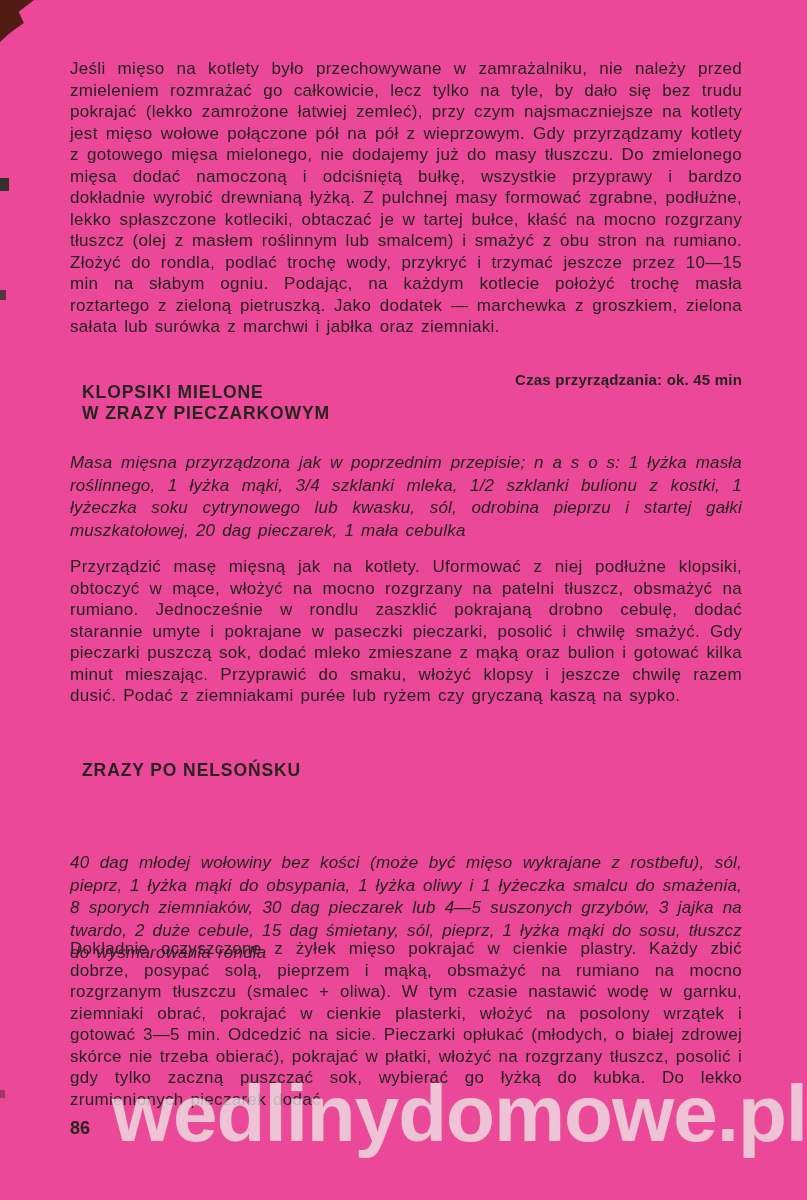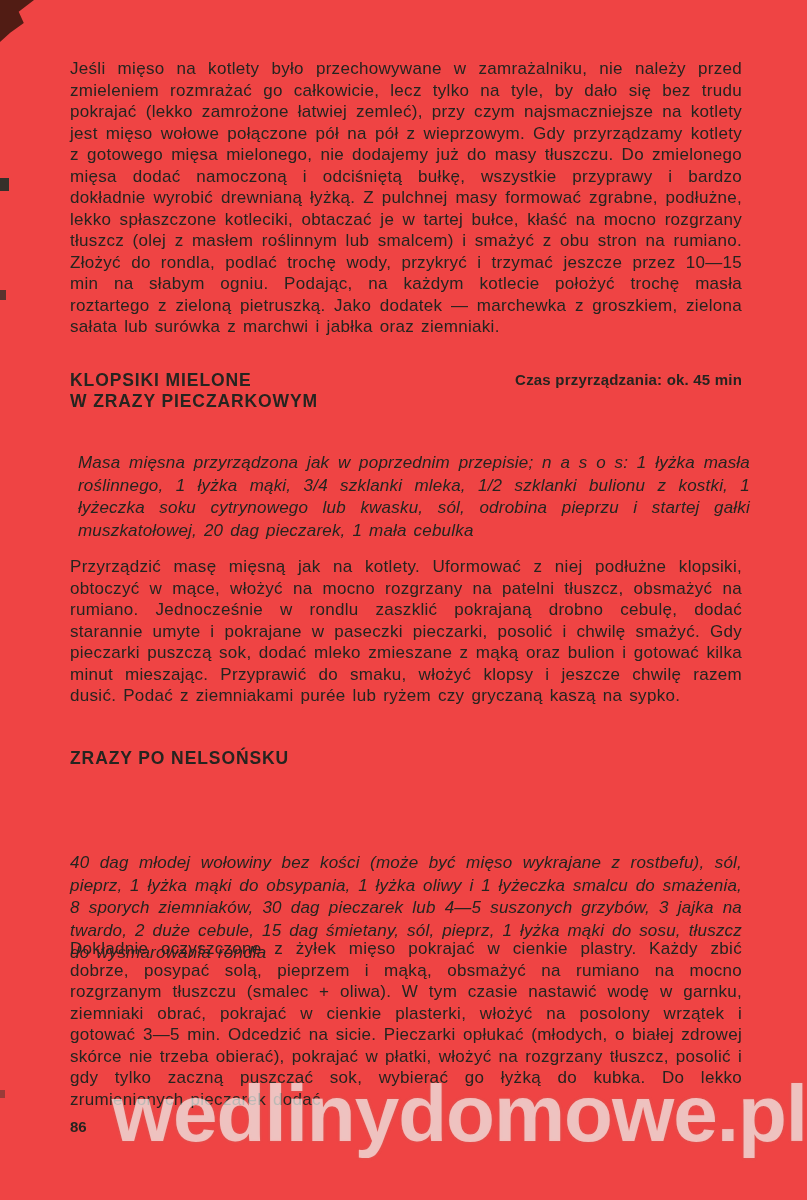--- a/index.html
+++ b/index.html
@@ -1,21 +1,21 @@
 <!DOCTYPE html>
 <html lang="pl"><head>
 <meta charset="utf-8">
 <style>
   html, body { margin: 0; padding: 0; background: #d8d4c9; }
   .page {
     position: relative;
     width: 807px;
     height: 1200px;
     margin: 0 auto;
-    background: #ef4444;
+    background: #ec4899;
     overflow: hidden;
     font-family: "Liberation Sans", "DejaVu Sans", sans-serif;
     color: #26241f;
   }
   .block {
     position: absolute;
     left: 70px;
     width: 672px;
     margin: 0;
   }
@@ -33,40 +33,40 @@
     letter-spacing: 0.2px;
     word-spacing: 2px;
     text-align: justify;
   }
   .recipe-header {
     display: flex;
     justify-content: space-between;
     align-items: flex-start;
   }
   .recipe-title {
-    margin: 0;
+    margin: 12px;
     font-size: 17.5px;
     font-weight: bold;
     letter-spacing: 0.9px;
     line-height: 21px;
   }
   .recipe-meta {
     text-align: right;
     font-size: 15px;
     font-weight: bold;
     line-height: 20px;
     letter-spacing: 0.2px;
     white-space: nowrap;
     margin-left: 20px;
   }
   .page-number {
     position: absolute;
     left: 70px;
     top: 1118px;
-    font-size: 15px;
+    font-size: 18px;
     font-weight: bold;
     z-index: 2;
   }
   .watermark {
     position: absolute;
     left: 0;
     right: 0;
     top: 1068px;
     text-align: right;
     font-size: 80px;
@@ -111,21 +111,21 @@
   <div class="block recipe-header" style="top: 370px;">
     <h2 class="recipe-title">
       <div>KLOPSIKI MIELONE</div>
       <div>W ZRAZY PIECZARKOWYM</div>
     </h2>
     <div class="recipe-meta">
       <div>Czas przyrządzania: ok. 45 min</div>
     </div>
   </div>
 
-  <p class="block ingredients" style="top: 452px; margin-left: 8px;">Masa mięsna przyrządzona jak w poprzednim przepisie; n a  s o s:  1 łyżka masła roślinnego, 1 łyżka mąki, 3/4 szklanki mleka, 1/2 szklanki bulionu z kostki, 1 łyżeczka soku cytrynowego lub kwasku, sól, odrobina pieprzu i startej gałki muszkatołowej, 20 dag pieczarek, 1 mała cebulka</p>
+  <p class="block ingredients" style="top: 452px;">Masa mięsna przyrządzona jak w poprzednim przepisie; n a  s o s:  1 łyżka masła roślinnego, 1 łyżka mąki, 3/4 szklanki mleka, 1/2 szklanki bulionu z kostki, 1 łyżeczka soku cytrynowego lub kwasku, sól, odrobina pieprzu i startej gałki muszkatołowej, 20 dag pieczarek, 1 mała cebulka</p>
 
   <p class="block body-text" style="top: 556px;">Przyrządzić masę mięsną jak na kotlety. Uformować z niej podłużne klopsiki, obtoczyć w mące, włożyć na mocno rozgrzany na patelni tłuszcz, obsmażyć na rumiano. Jednocześnie w rondlu zaszklić pokrajaną drobno cebulę, dodać starannie umyte i pokrajane w paseczki pieczarki, posolić i chwilę smażyć. Gdy pieczarki puszczą sok, dodać mleko zmieszane z mąką oraz bulion i gotować kilka minut mieszając. Przyprawić do smaku, włożyć klopsy i jeszcze chwilę razem dusić. Podać z ziemniakami purée lub ryżem czy gryczaną kaszą na sypko.</p>
 
   <div class="block recipe-header" style="top: 748px;">
     <h2 class="recipe-title">
       <div>ZRAZY PO NELSOŃSKU</div>
     </h2>
   </div>
 
   <p class="block ingredients" style="top: 808px; margin-top: 44px;">40 dag młodej wołowiny bez kości (może być mięso wykrajane z rostbefu), sól, pieprz, 1 łyżka mąki do obsypania, 1 łyżka oliwy i 1 łyżeczka smalcu do smażenia, 8 sporych ziemniaków, 30 dag pieczarek lub 4—5 suszonych grzybów, 3 jajka na twardo, 2 duże cebule, 15 dag śmietany, sól, pieprz, 1 łyżka mąki do sosu, tłuszcz do wysmarowania rondla</p>

